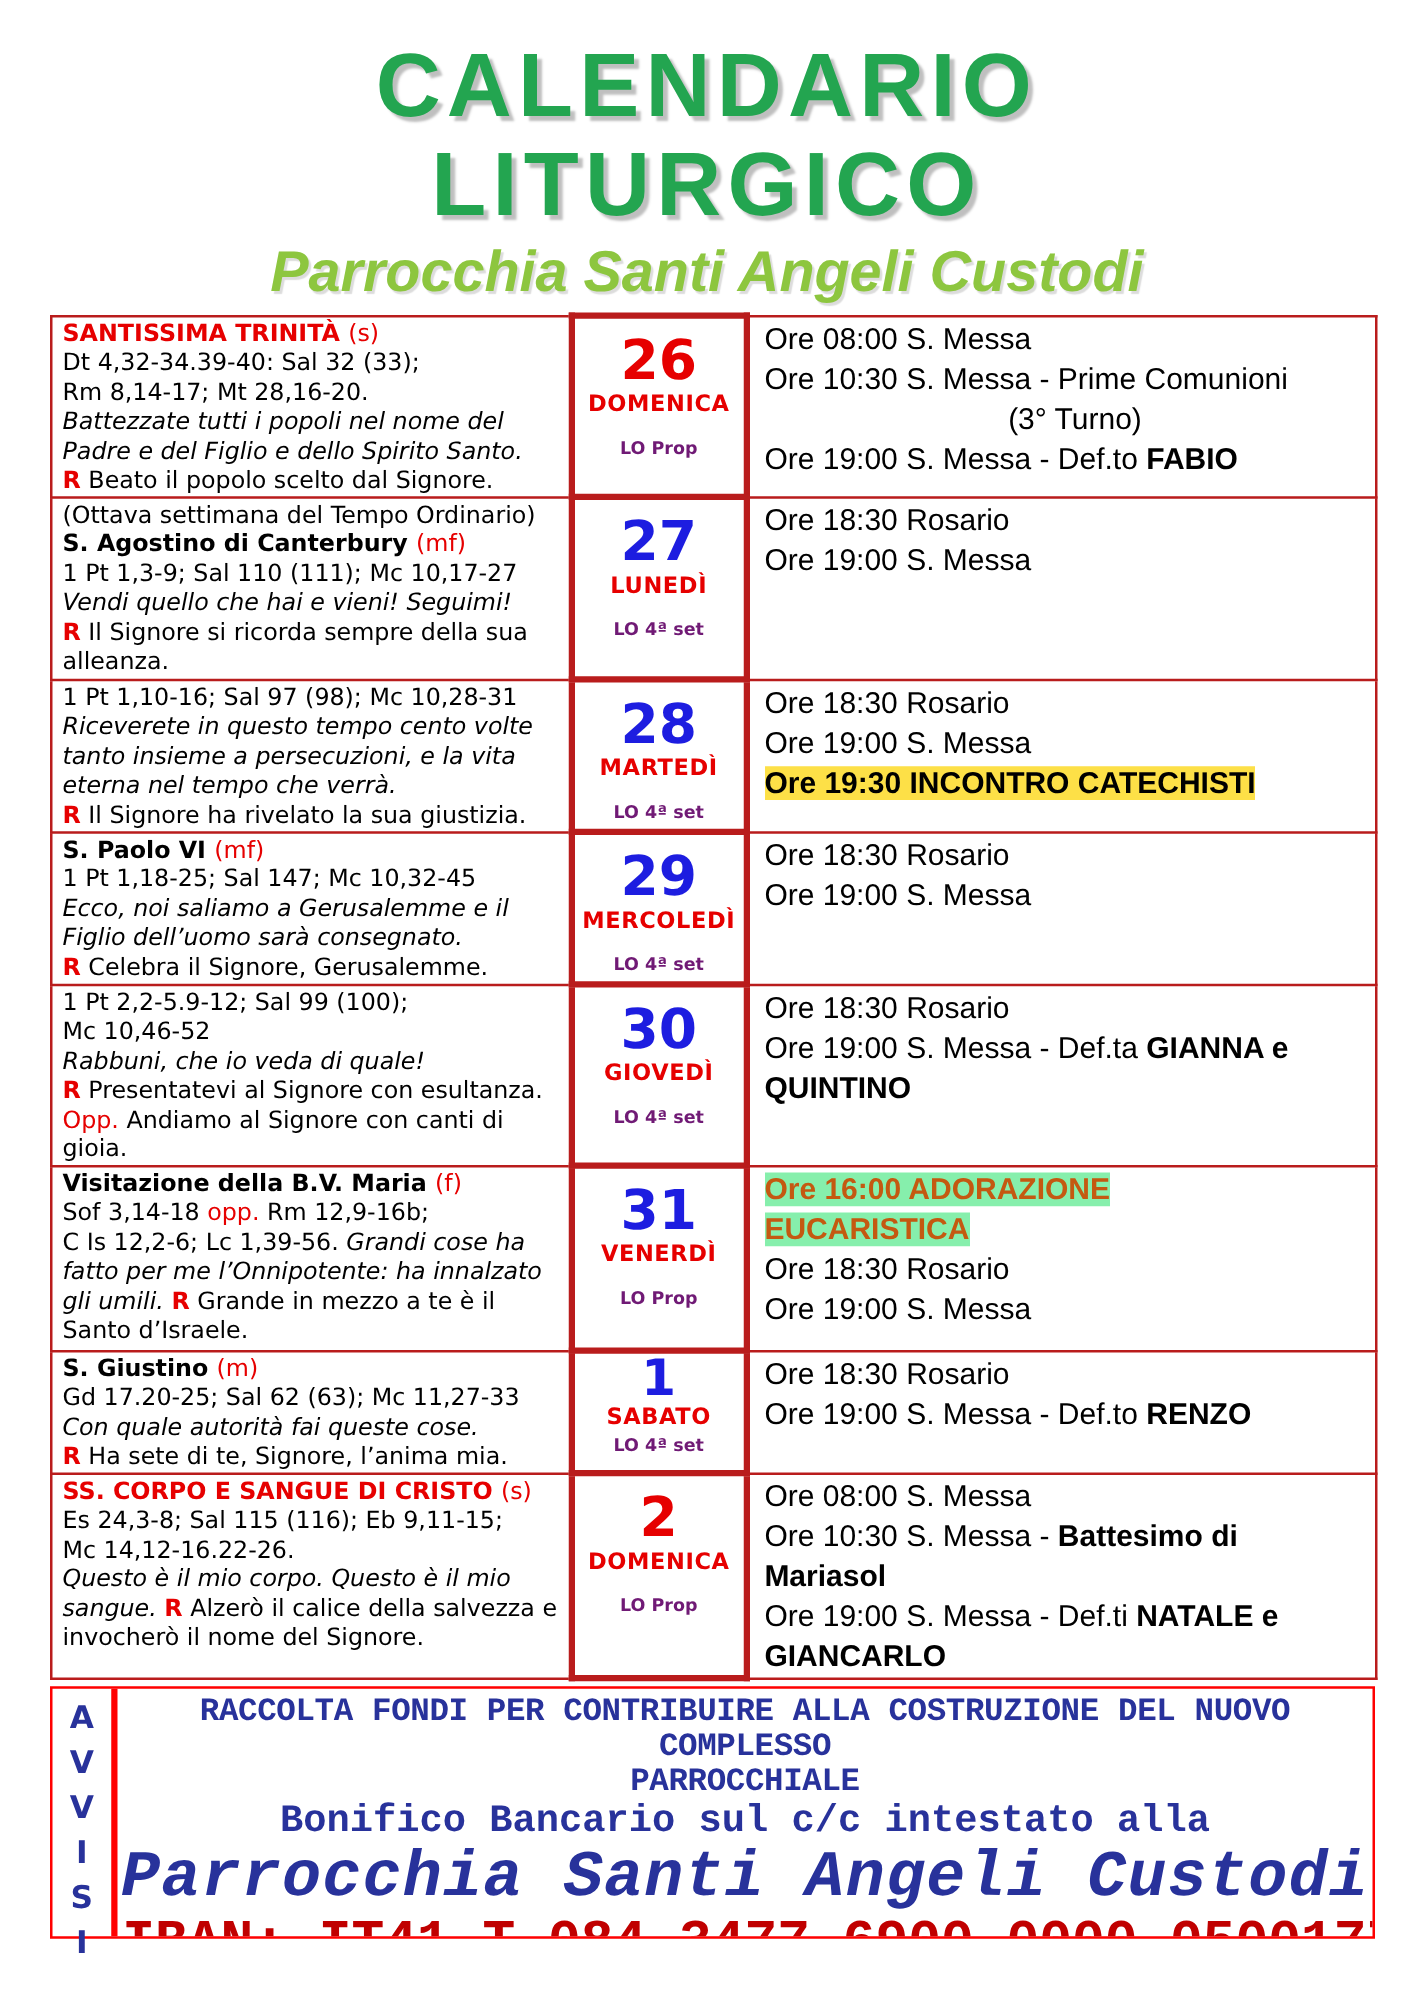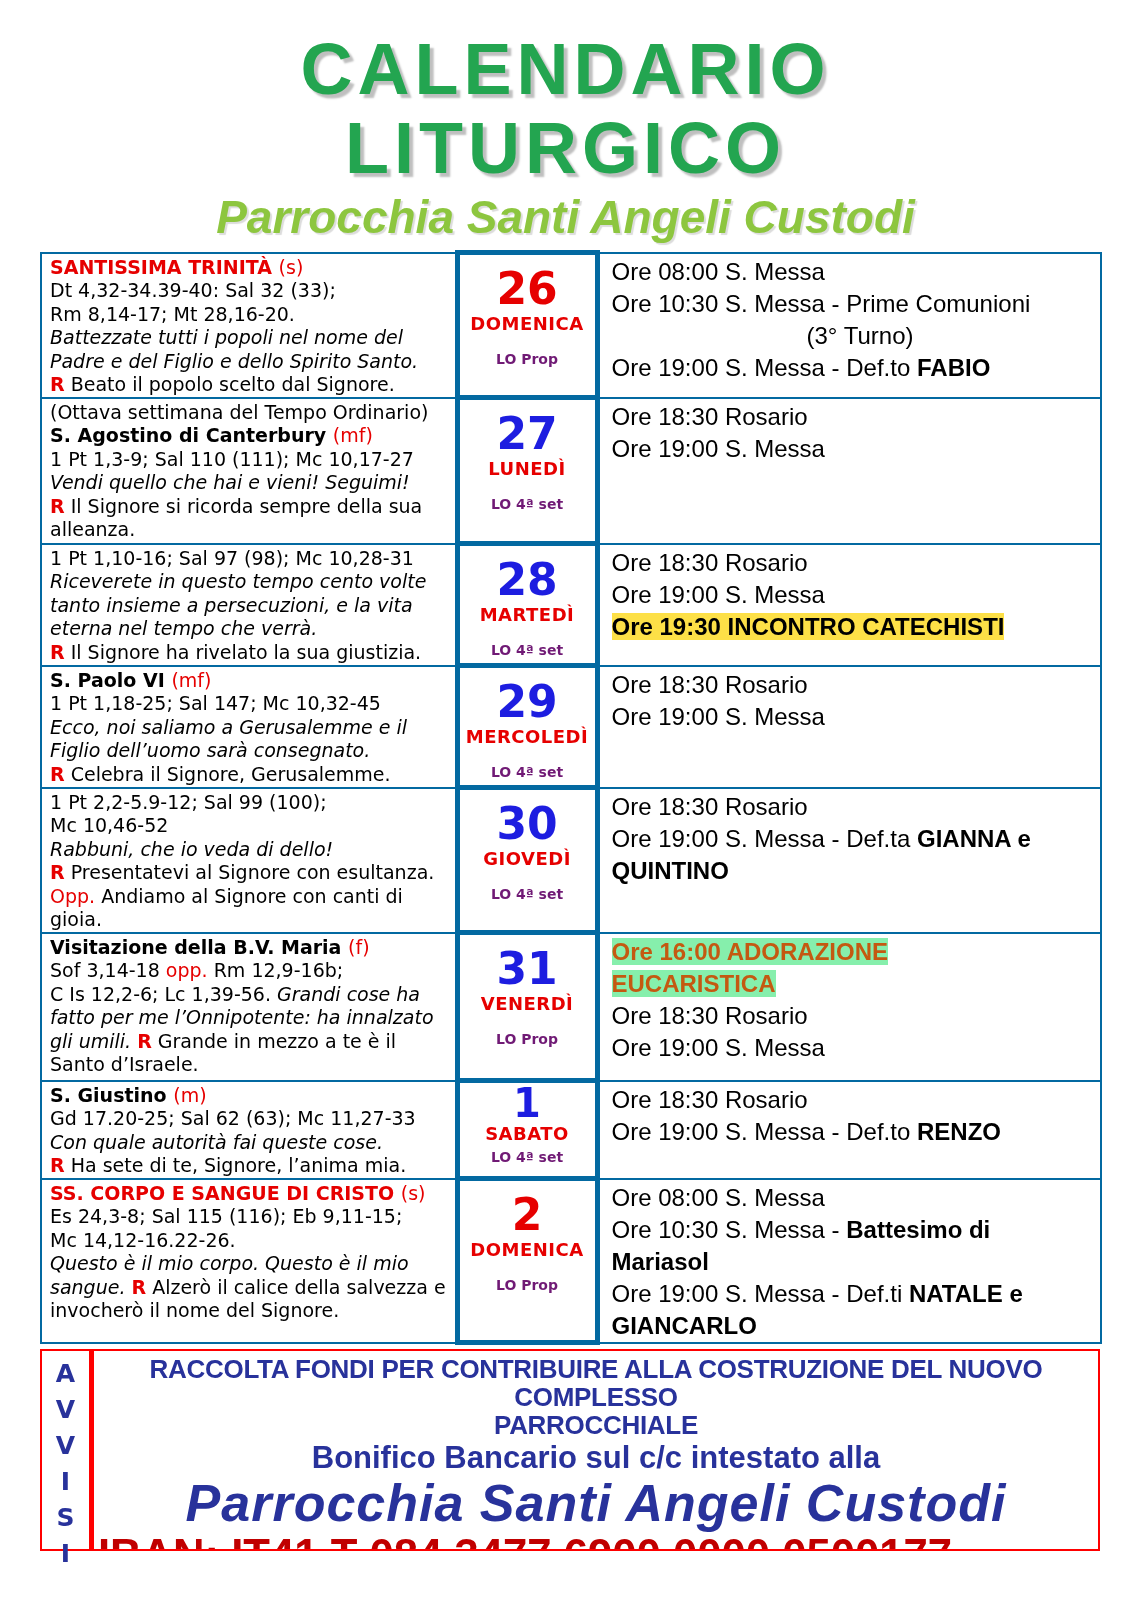--- a/index.html
+++ b/index.html
@@ -8,21 +8,21 @@
 
   
   .title{text-align:center;font-family:"Liberation Sans",sans-serif;font-weight:700;
          color:#23a550;font-size:72px;line-height:79px;letter-spacing:5px;
          text-shadow:4px 4px 2px #bfbfbf;padding-top:30px;}
   .subtitle{text-align:center;font-family:"Liberation Sans",sans-serif;font-weight:700;font-style:italic;
          color:#8dc63f;font-size:46px;line-height:50px;margin-top:4px;text-shadow:2px 2px 1px #dcdcdc;}
 
   
   table.cal{border-collapse:collapse;table-layout:fixed;margin:8px 0 0 40px;width:1060px;}
-  td{border:2px solid #0369a1;vertical-align:top;padding:0;overflow:hidden;}
+  td{border:2px solid #b91c1c;vertical-align:top;padding:0;overflow:hidden;}
   td.lc{padding:2px 4px 0 8px;font-size:19px;line-height:23.5px;}
   td.mc{border-width:5px;text-align:center;}
   td.ec{padding:2px 6px 0 12px;font-family:"Liberation Sans",sans-serif;font-size:24px;line-height:32px;}
 
   .ln,.ev{white-space:normal;}
   .hd{font-weight:700;}
   .hd-red{font-weight:700;color:#e60000;}
   .red{color:#e60000;}
   .rmark{font-weight:700;color:#e60000;}
   .it{font-style:italic;}
@@ -37,21 +37,21 @@
   .wd{font-weight:700;font-size:18px;line-height:22px;color:#e60000;letter-spacing:.5px;}
   .lo{font-weight:700;font-size:14px;line-height:25px;color:#701a75;margin-top:12px;text-align:center;}
   tr.tight .num{font-size:40px;line-height:40px;margin-top:0;}
   tr.tight .lo{margin-top:0;}
 
   
   .notice{width:1060px;margin:4px 0 0 40px;border:2px solid #ff0000;display:flex;height:202px;box-sizing:border-box;}
   .avv{width:52px;border-right:5px solid #ff0000;text-align:center;padding-top:8px;box-sizing:border-box;}
   .avv span{writing-mode:vertical-rl;text-orientation:upright;letter-spacing:7px;color:#28329b;
             font-weight:700;font-size:25px;}
-  .ncontent{flex:1;text-align:center;font-family:Liberation Sans, sans-serif;color:#28329b;padding-top:4px;overflow:hidden;}
+  .ncontent{flex:1;text-align:center;font-family:Liberation Mono, monospace;color:#28329b;padding-top:4px;overflow:hidden;}
   .nl1{font-size:26px;font-weight:700;line-height:28px;letter-spacing:-0.3px;}
   .nl3{font-size:31px;font-weight:700;line-height:34px;margin-top:2px;}
   .nl4{font-size:52px;font-weight:700;font-style:italic;line-height:56px;letter-spacing:1px;}
   .iban{font-size:45px;font-weight:700;color:#c00000;line-height:48px;text-align:left;padding-left:4px;
         transform:scaleX(0.97);transform-origin:left center;white-space:nowrap;}
 </style>
 </head>
 <body>
 
 <div class="page">
@@ -143,21 +143,21 @@
       <td class="ec">
         <div class="ev"><span>Ore 18:30 Rosario</span></div>
         <div class="ev"><span>Ore 19:00 S. Messa</span></div>
       </td>
     </tr>
 
     <tr style="height:140px">
       <td class="lc">
         <div class="ln"><span>1 Pt 2,2-5.9-12; Sal 99 (100);</span></div>
         <div class="ln"><span>Mc 10,46-52</span></div>
-        <div class="ln"><span class="it">Rabbuni, che io veda di dello!</span></div>
+        <div class="ln"><span class="it">Rabbuni, che io veda di quale!</span></div>
         <div class="ln"><span class="rmark">R</span><span> Presentatevi al Signore con esultanza.</span></div>
         <div class="ln"><span class="red">Opp.</span><span> Andiamo al Signore con canti di gioia.</span></div>
       </td>
       <td class="mc">
         <div class="num nblue">30</div>
         <div class="wd">GIOVEDÌ</div>
         <div class="lo">LO 4ª set</div>
       </td>
       <td class="ec">
         <div class="ev"><span>Ore 18:30 Rosario</span></div>

